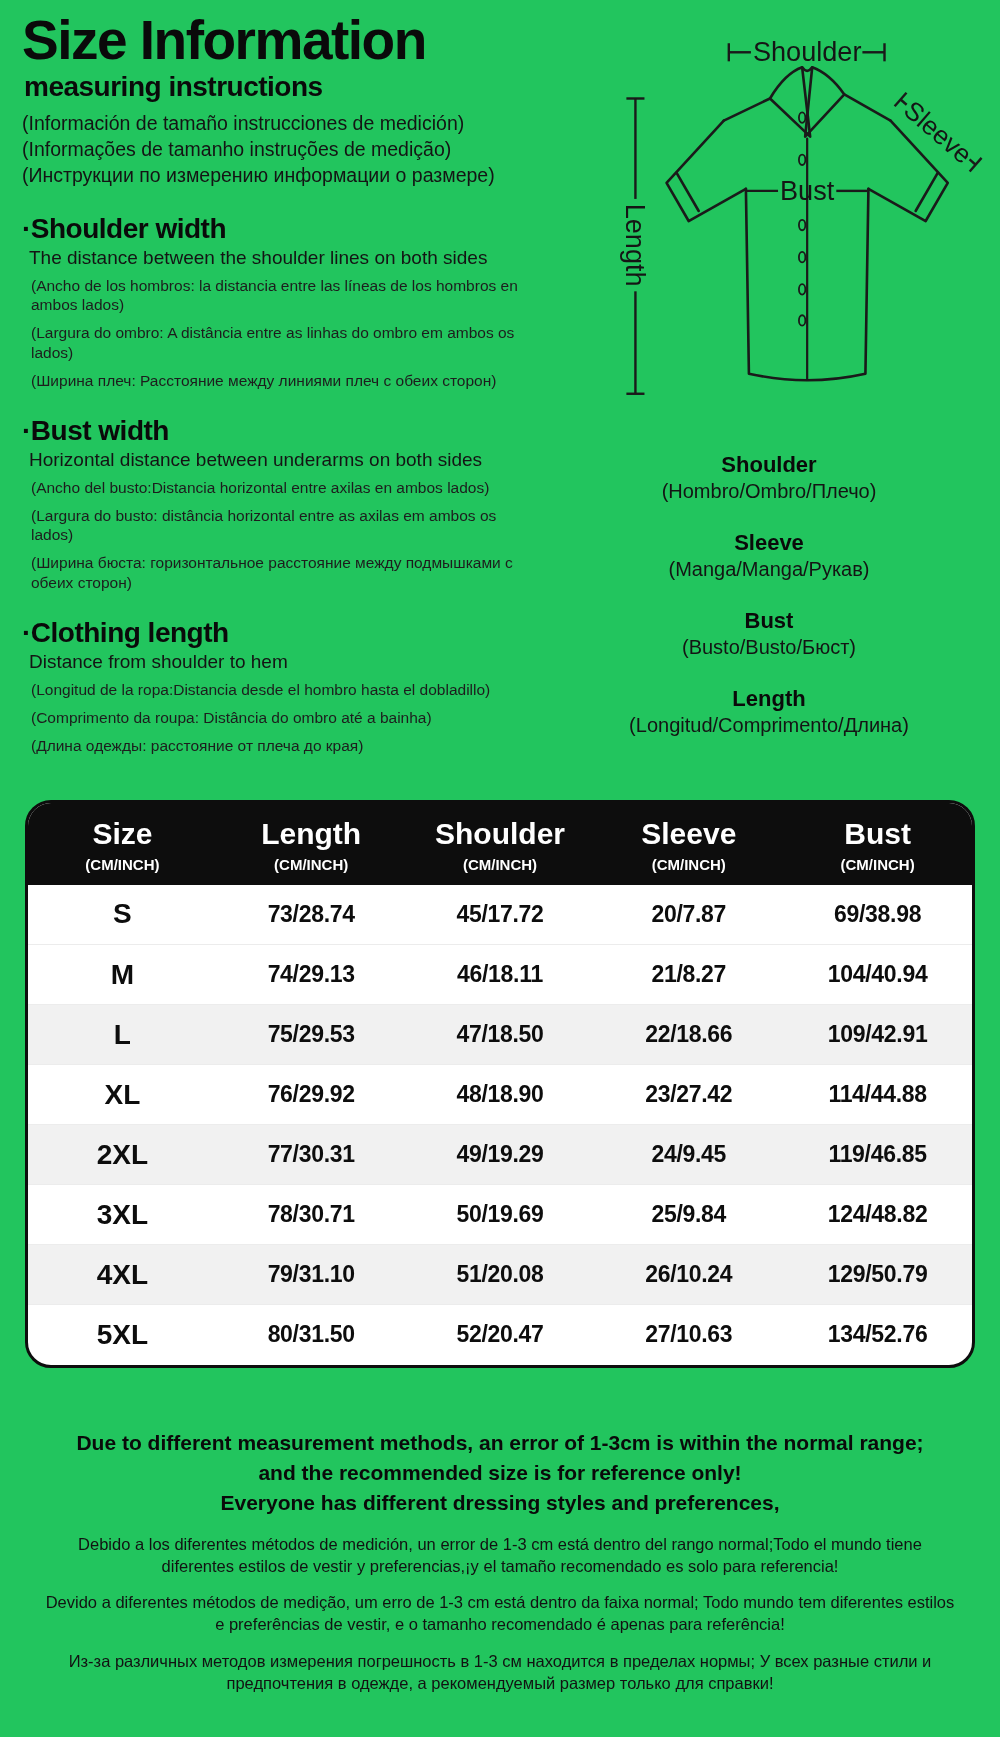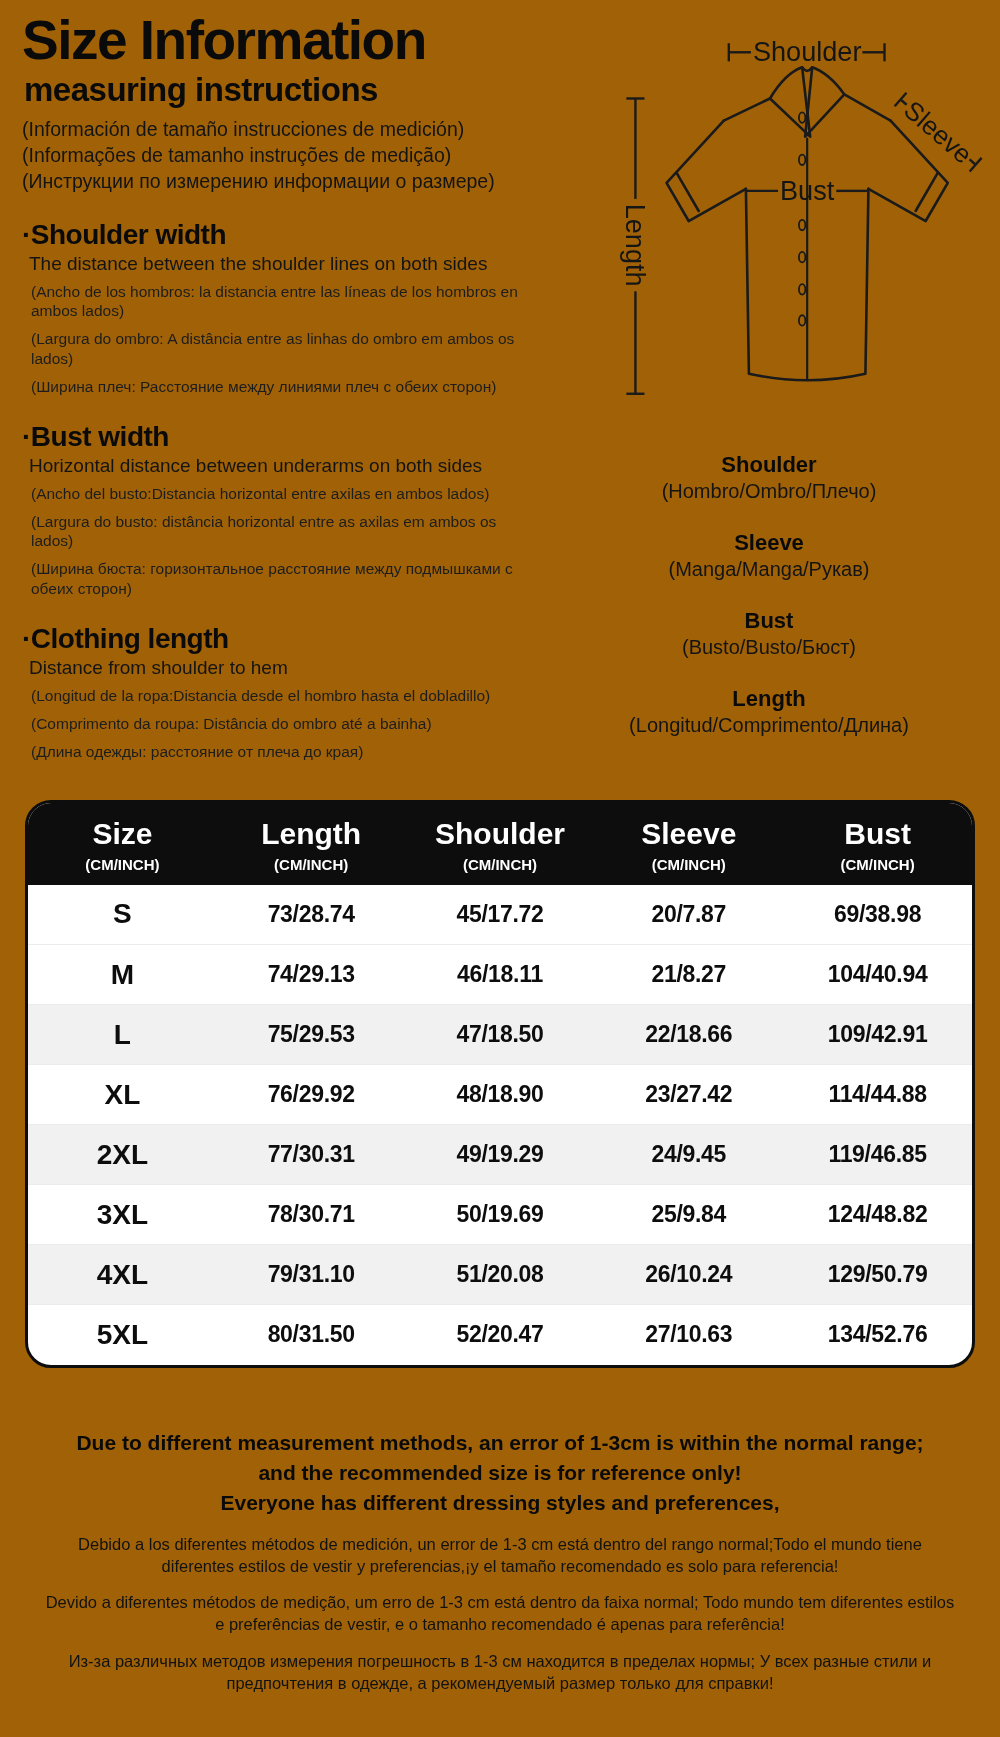--- a/index.html
+++ b/index.html
@@ -2,27 +2,27 @@
 <html><head>
 <meta charset="utf-8">
 <style>
   * { box-sizing: border-box; }
   html,body { margin:0; padding:0; background:#ffffff; }
   body {
     width:1000px; height:1737px;
     font-family:"Liberation Sans","DejaVu Sans",sans-serif;
     color:#111;
   }
-  .page { position:relative; width:1000px; height:1737px; overflow:hidden; background:#a16207; }
+  .page { position:relative; width:1000px; height:1737px; overflow:hidden; background:#22c55e; }
 
   
   .top { position:relative; height:772px; }
   .left-col { position:absolute; left:22px; top:12px; width:512px; }
   .page-title { margin:0; font-size:55px; font-weight:bold; letter-spacing:-1.5px; line-height:1.04; color:#0a0a0a; }
-  .page-subtitle { margin:2px 0 7px 2px; font-size:33px; font-weight:bold; letter-spacing:-0.5px; color:#0a0a0a; }
+  .page-subtitle { margin:2px 0 7px 2px; font-size:28px; font-weight:bold; letter-spacing:-0.5px; color:#0a0a0a; }
   .sub-trans-line { font-size:19.5px; line-height:1.34; color:#141414; white-space:nowrap; }
 
   .measure-section { margin-top:24px; }
   .sec-heading { margin:0; font-size:28px; font-weight:bold; letter-spacing:-0.5px; color:#0a0a0a; }
   .sec-desc { margin:2px 0 7px 7px; font-size:19px; color:#141414; white-space:nowrap; }
   .sec-trans { margin:0 0 8px 9px; font-size:15.5px; line-height:1.28; color:#1d1d1d; }
 
   .right-col { position:absolute; left:538px; top:16px; width:462px; }
   svg text { font-family:"Liberation Sans","DejaVu Sans",sans-serif; fill:#151515; }
   .diagram-legend { margin-top:30px; text-align:center; }

